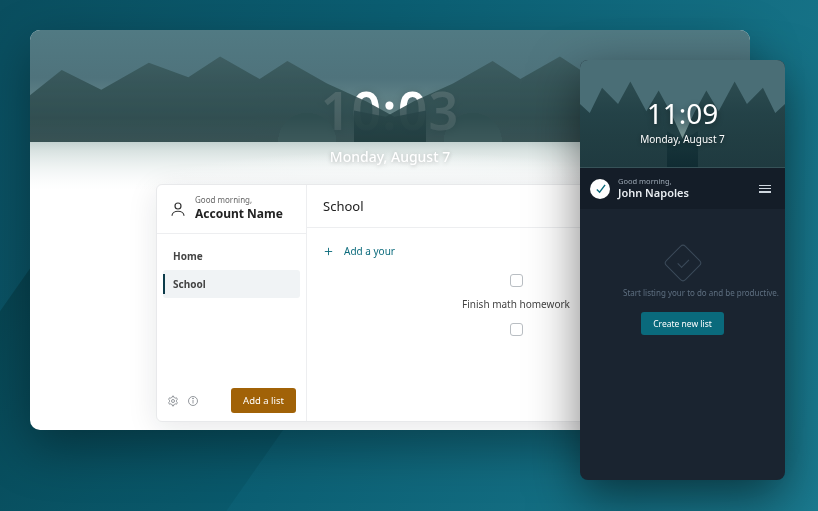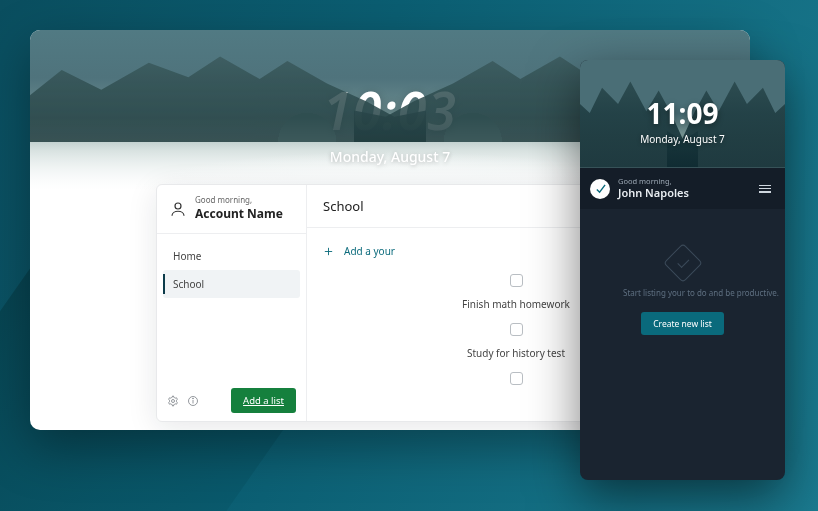--- a/index.html
+++ b/index.html
@@ -31,48 +31,48 @@
     content:""; position:absolute; bottom:48px; width:55%; height:90px;
     background:
       linear-gradient(to top, rgba(255,255,255,.0), rgba(255,255,255,0)),
       radial-gradient(circle at 30% 100%, #254346 0 10%, transparent 10%),
       linear-gradient(to top, #1f3b3e, #3d5d5f);
     clip-path: polygon(0 100%, 0 65%, 8% 72%, 15% 55%, 25% 35%, 35% 10%, 42% 30%, 52% 5%, 60% 28%, 70% 12%, 82% 42%, 92% 20%, 100% 48%, 100% 100%);
     opacity:.85;
   }
   .hero::before { left:0; transform:scaleX(-1);}
   .hero::after  { right:0; }
-  .hero-clock { font-size:52px; font-weight:600; letter-spacing:1px; padding-top:44px; text-shadow:0 2px 8px rgba(0,0,0,.25);font-style:italic;}
+  .hero-clock { font-size:52px; font-weight:600; letter-spacing:1px; padding-top:44px; text-shadow:0 2px 8px rgba(0,0,0,.25);}
   .hero-date  { font-size:14px; margin-top:2px; font-weight:500; text-shadow:0 1px 4px rgba(0,0,0,.25);}
 
   .panel {
     position:absolute; left:126px; right:24px; top:154px; bottom:8px;
     background:#fff; border-radius:6px; border:1px solid #e8e9eb;
     box-shadow:0 6px 30px rgba(20,30,40,.10);
     display:flex;
   }
   .sidebar { width:150px; border-right:1px solid #edeef0; display:flex; flex-direction:column;}
   .sb-head { display:flex; align-items:center; gap:8px; padding:11px 12px 11px 12px; border-bottom:1px solid #edeef0;}
   .sb-head svg { flex:none; }
   .sb-head .greet { font-size:8px; color:#666; line-height:1.1;}
   .sb-head .acct  { font-size:12px; font-weight:700; color:#222;}
   .sb-lists { padding:8px 6px; flex:1;}
   .sb-item {
-    font-size:10px; color:#444; padding:7px 10px; border-radius:3px; cursor:pointer;
+    font-size:10px; color:#444; padding:7px 10px; border-radius:3px; cursor:pointer;font-weight:bold;
   }
   .sb-item.active { background:#f0f3f5; position:relative;}
   .sb-item.active::before {
     content:""; position:absolute; left:0; top:4px; bottom:4px; width:2px; background:#0c3b4a;
   }
   .sb-foot { display:flex; align-items:center; gap:8px; padding:8px 10px;}
   .sb-foot .util { color:#7a7f85; display:flex; gap:8px; }
   .sb-foot .util svg { width:12px; height:12px; cursor:pointer;}
   .add-list-btn {
-    margin-left:auto; background:#15803d; color:#fff; border:none;
-    font-size:9.5px; padding:6px 12px; border-radius:3px; cursor:pointer;text-decoration:underline;
+    margin-left:auto; background:#a16207; color:#fff; border:none;
+    font-size:9.5px; padding:6px 12px; border-radius:3px; cursor:pointer;
   }
 
   .content { flex:1; display:flex; flex-direction:column;}
   .content-head { padding:12px 16px; border-bottom:1px solid #edeef0; font-size:13px; color:#222;}
   .task-area { padding:10px 16px; }
   .add-task { display:flex; align-items:center; gap:10px; color:#0c6b7c; font-size:10px; padding:6px 0 10px; cursor:pointer;}
   .add-task svg { width:11px; height:11px; }
   .task { display:flex; align-items:center; gap:10px; font-size:10px; color:#444; padding:6px 0;flex-direction:column;}
   .task .cb { width:13px; height:13px; border:1.3px solid #b9bec3; border-radius:3px; flex:none;}
 
@@ -89,21 +89,21 @@
     border-bottom:1px solid rgba(0,0,0,.25);
   }
   .m-hero::before, .m-hero::after {
     content:""; position:absolute; bottom:0; width:60%; height:90px;
     background:linear-gradient(to top, #0e2a31, #2b4a4e);
     clip-path: polygon(0 100%, 0 60%, 12% 70%, 22% 40%, 32% 15%, 42% 38%, 55% 5%, 65% 30%, 78% 12%, 88% 40%, 100% 25%, 100% 100%);
     opacity:.9;
   }
   .m-hero::before{ left:-5px; transform:scaleX(-1);}
   .m-hero::after { right:-5px;}
-  .m-clock { font-size:28px; font-weight:700; padding-top:34px; position:relative; z-index:2; text-shadow:0 2px 6px rgba(0,0,0,.4);}
+  .m-clock { font-size:28px; font-weight:400; padding-top:34px; position:relative; z-index:2; text-shadow:0 2px 6px rgba(0,0,0,.4);}
   .m-date  { font-size:10px; position:relative; z-index:2; text-shadow:0 1px 4px rgba(0,0,0,.4);}
 
   .m-bar { display:flex; align-items:center; gap:8px; padding:9px 10px; background:#141d28;}
   .m-logo {
     width:20px; height:20px; border-radius:50%; background:#fff; position:relative; flex:none;
     display:flex; align-items:center; justify-content:center;
   }
   .m-logo svg { width:11px; height:11px; }
   .m-bar .greet { font-size:7.5px; color:#9aa6b2; line-height:1.1;}
   .m-bar .name  { font-size:11px; font-weight:600;text-align:center;}
@@ -175,24 +175,20 @@
         <div class="add-task">
           <svg viewBox="0 0 24 24" stroke="#0c6b7c" stroke-width="2">
               <line x1="12" y1="4" x2="12" y2="20"></line>
               <line x1="4" y1="12" x2="20" y2="12"></line>
             </svg>
           <span>Add a your</span>
         </div>
         <div class="task">
           <span class="cb"></span>
           <span>Finish math homework</span>
-        </div>
-        <div class="task">
-          <span class="cb"></span>
-          <span>Study for history test</span>
         </div>
         <div class="task">
           <span class="cb"></span>
         </div>
       </div>
     </section>
   </div>
 </div>
 
 <div class="mobile">

